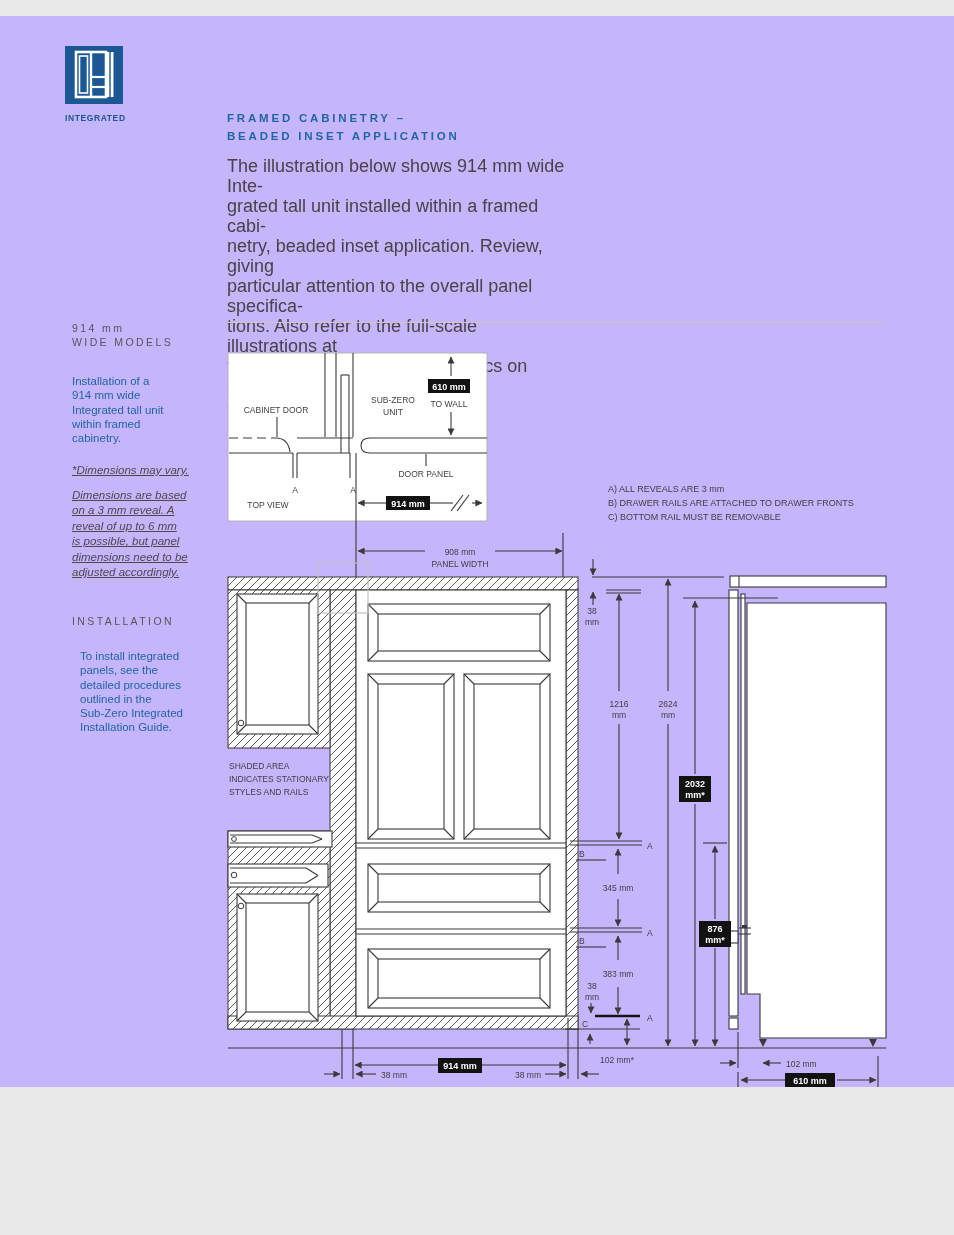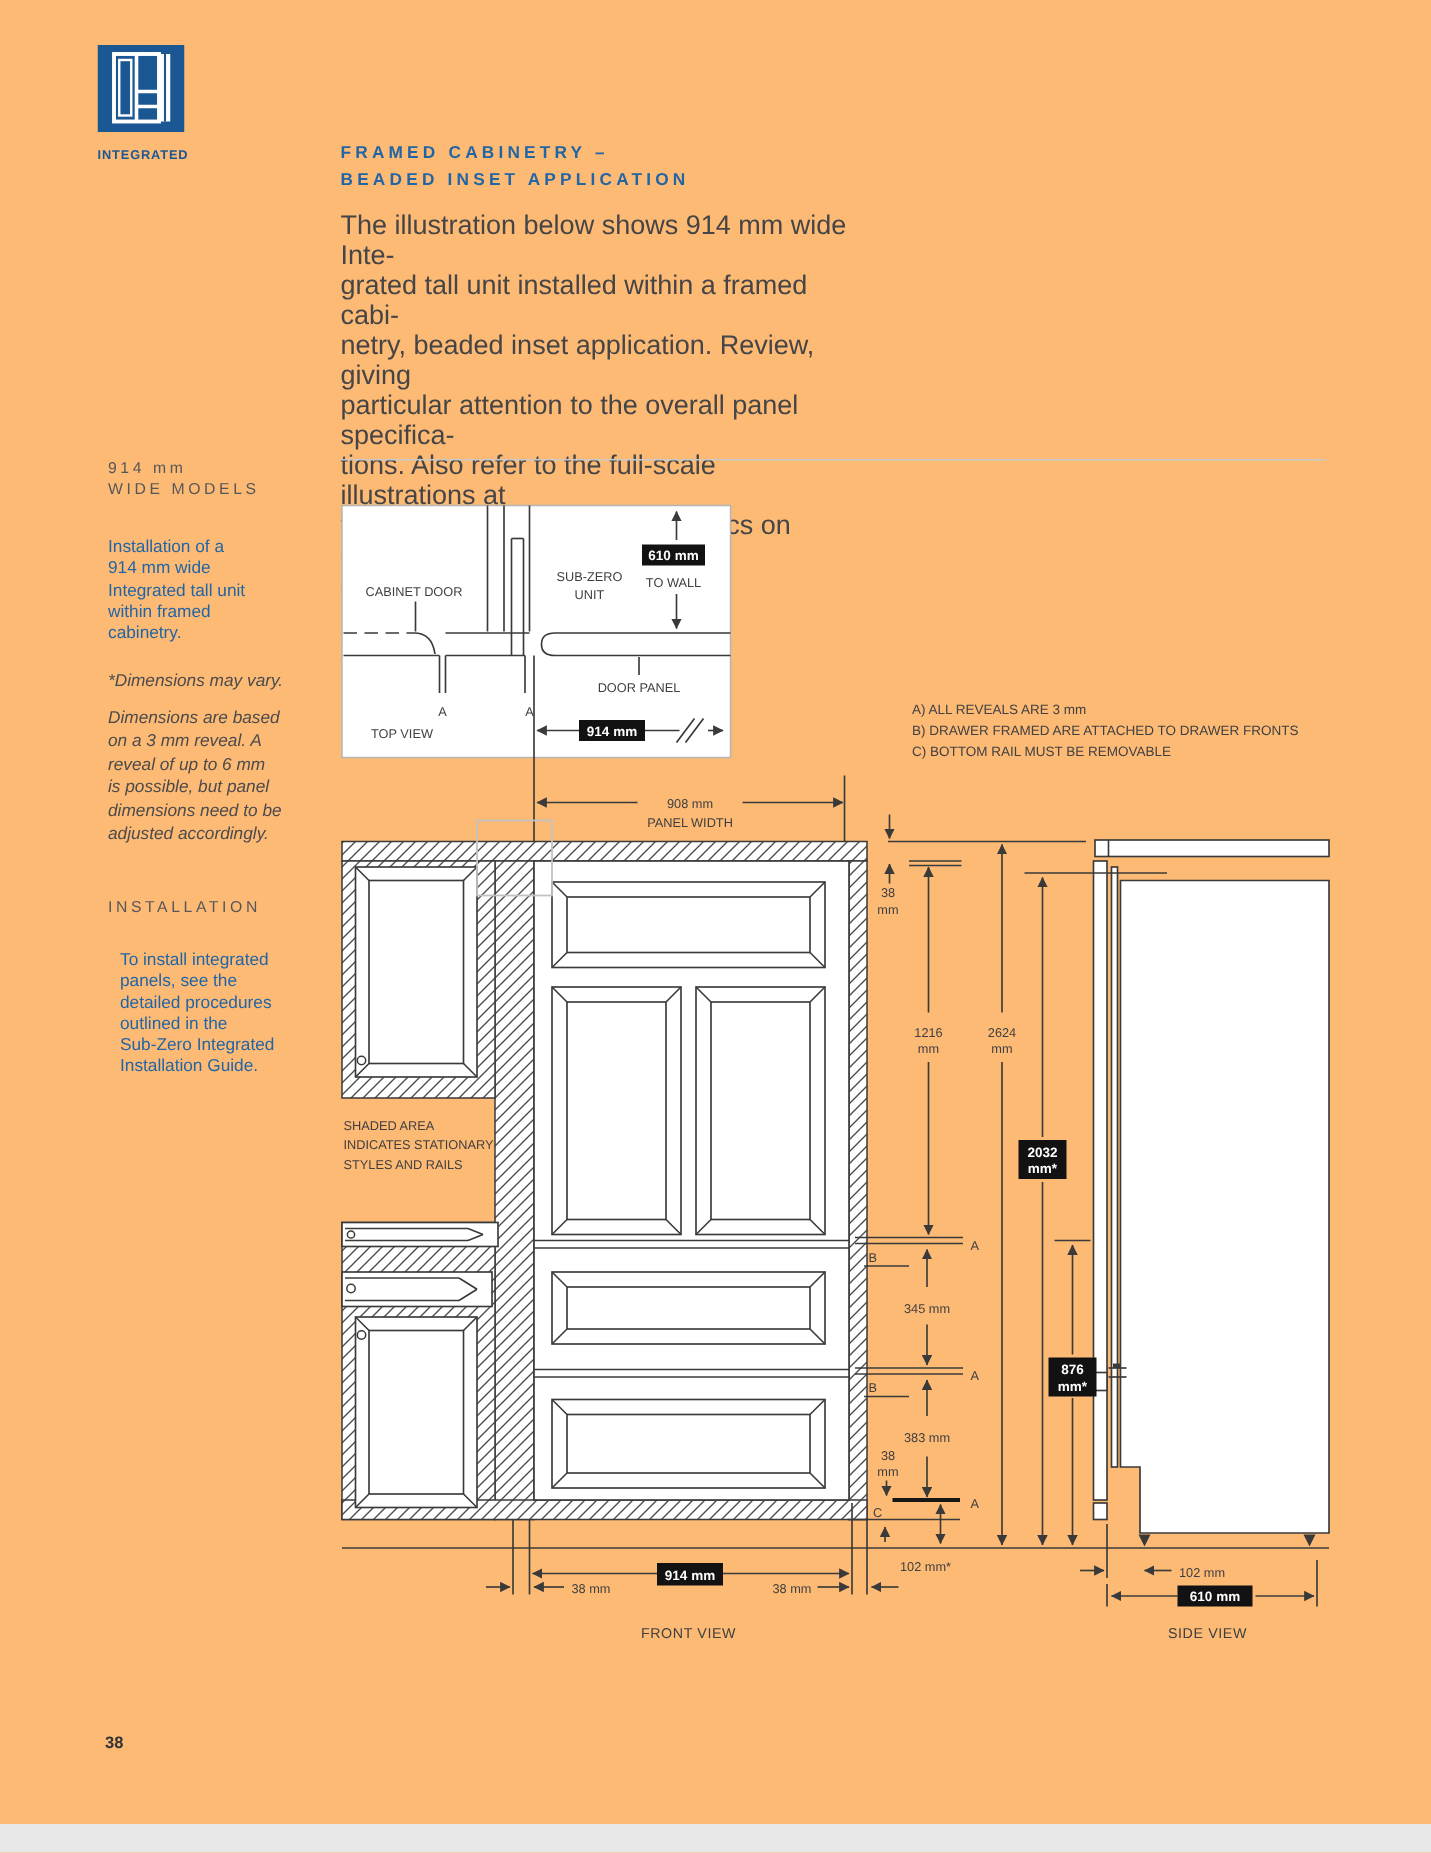--- a/index.html
+++ b/index.html
@@ -1,32 +1,32 @@
 <!DOCTYPE html>
 <html><head>
 <meta charset="utf-8">
 <style>
   * { margin:0; padding:0; box-sizing:border-box; }
   html,body { background:#e8e8e8; }
   .page {
-    position:relative; width:954px; height:1216px; background:#fdba74;
-    font-family:"Liberation Sans", sans-serif; overflow:hidden; margin:0 auto;
+    position:relative; width:954px; height:1071px; background:#c4b5fd;
+    font-family:"Liberation Sans", sans-serif; overflow:hidden; margin:16px auto;
   }
   .abs { position:absolute; }
   .pre { white-space:pre-line; }
 
   .logo-label { color:#1b5793; font-weight:bold; font-size:8.5px; letter-spacing:.6px; margin-top:5px; }
 
   .title { color:#2265a5; font-weight:bold; font-size:11.5px; letter-spacing:2.8px; line-height:18px; }
   .intro { color:#454547; font-size:18px; line-height:20px; width:340px; }
   .rule  { height:1px; background:#c9c9c9; }
 
   .side-head { color:#56565a; font-size:10.5px; letter-spacing:2.4px; line-height:14px; }
   .side-blue { color:#2265a5; font-weight:normal; font-size:11.5px; line-height:14.3px; width:132px; }
-  .side-ital { color:#4b4b4d; font-style:italic; font-size:11.5px; line-height:15.4px; width:138px; }
+  .side-ital { color:#4b4b4d; font-style:italic; font-size:11.5px; line-height:15.4px; width:138px;text-decoration:underline; }
 
   .notes { color:#414143; font-size:9px; line-height:14px; }
   .pagenum { color:#333; font-weight:bold; font-size:11px; }
 
   
   .ln  { stroke:#3a3a3a; stroke-width:1.1; fill:none; }
   .lnd { stroke:#3a3a3a; stroke-width:1.1; fill:none; stroke-dasharray:9 5; }
   .thick { stroke:#161616; stroke-width:2.6; fill:none; }
   .wh  { fill:#ffffff; stroke:#3a3a3a; stroke-width:1.1; }
   .ht  { fill:url(#hatch); stroke:#3a3a3a; stroke-width:1; }
@@ -367,17 +367,17 @@
       <line class="ln" x1="565" y1="734" x2="521" y2="734" marker-end="url(#arr)"></line>
       <line class="ln" x1="617" y1="734" x2="656" y2="734" marker-end="url(#arr)"></line>
       <rect class="badge" x="565" y="727" width="50" height="14"></rect>
       <text class="bt" x="590" y="737.5">610 mm</text>
       <text class="tv tc" x="585" y="762">SIDE VIEW</text>
     </g>
   </svg>
 
   <div class="abs notes" style="left:608px; top:466px;">
     <div>A)  ALL REVEALS ARE 3 mm</div>
-    <div>B)  DRAWER FRAMED ARE ATTACHED TO DRAWER FRONTS</div>
+    <div>B)  DRAWER RAILS ARE ATTACHED TO DRAWER FRONTS</div>
     <div>C)  BOTTOM RAIL MUST BE REMOVABLE</div>
   </div>
 
 </div>
 
 </body></html>

